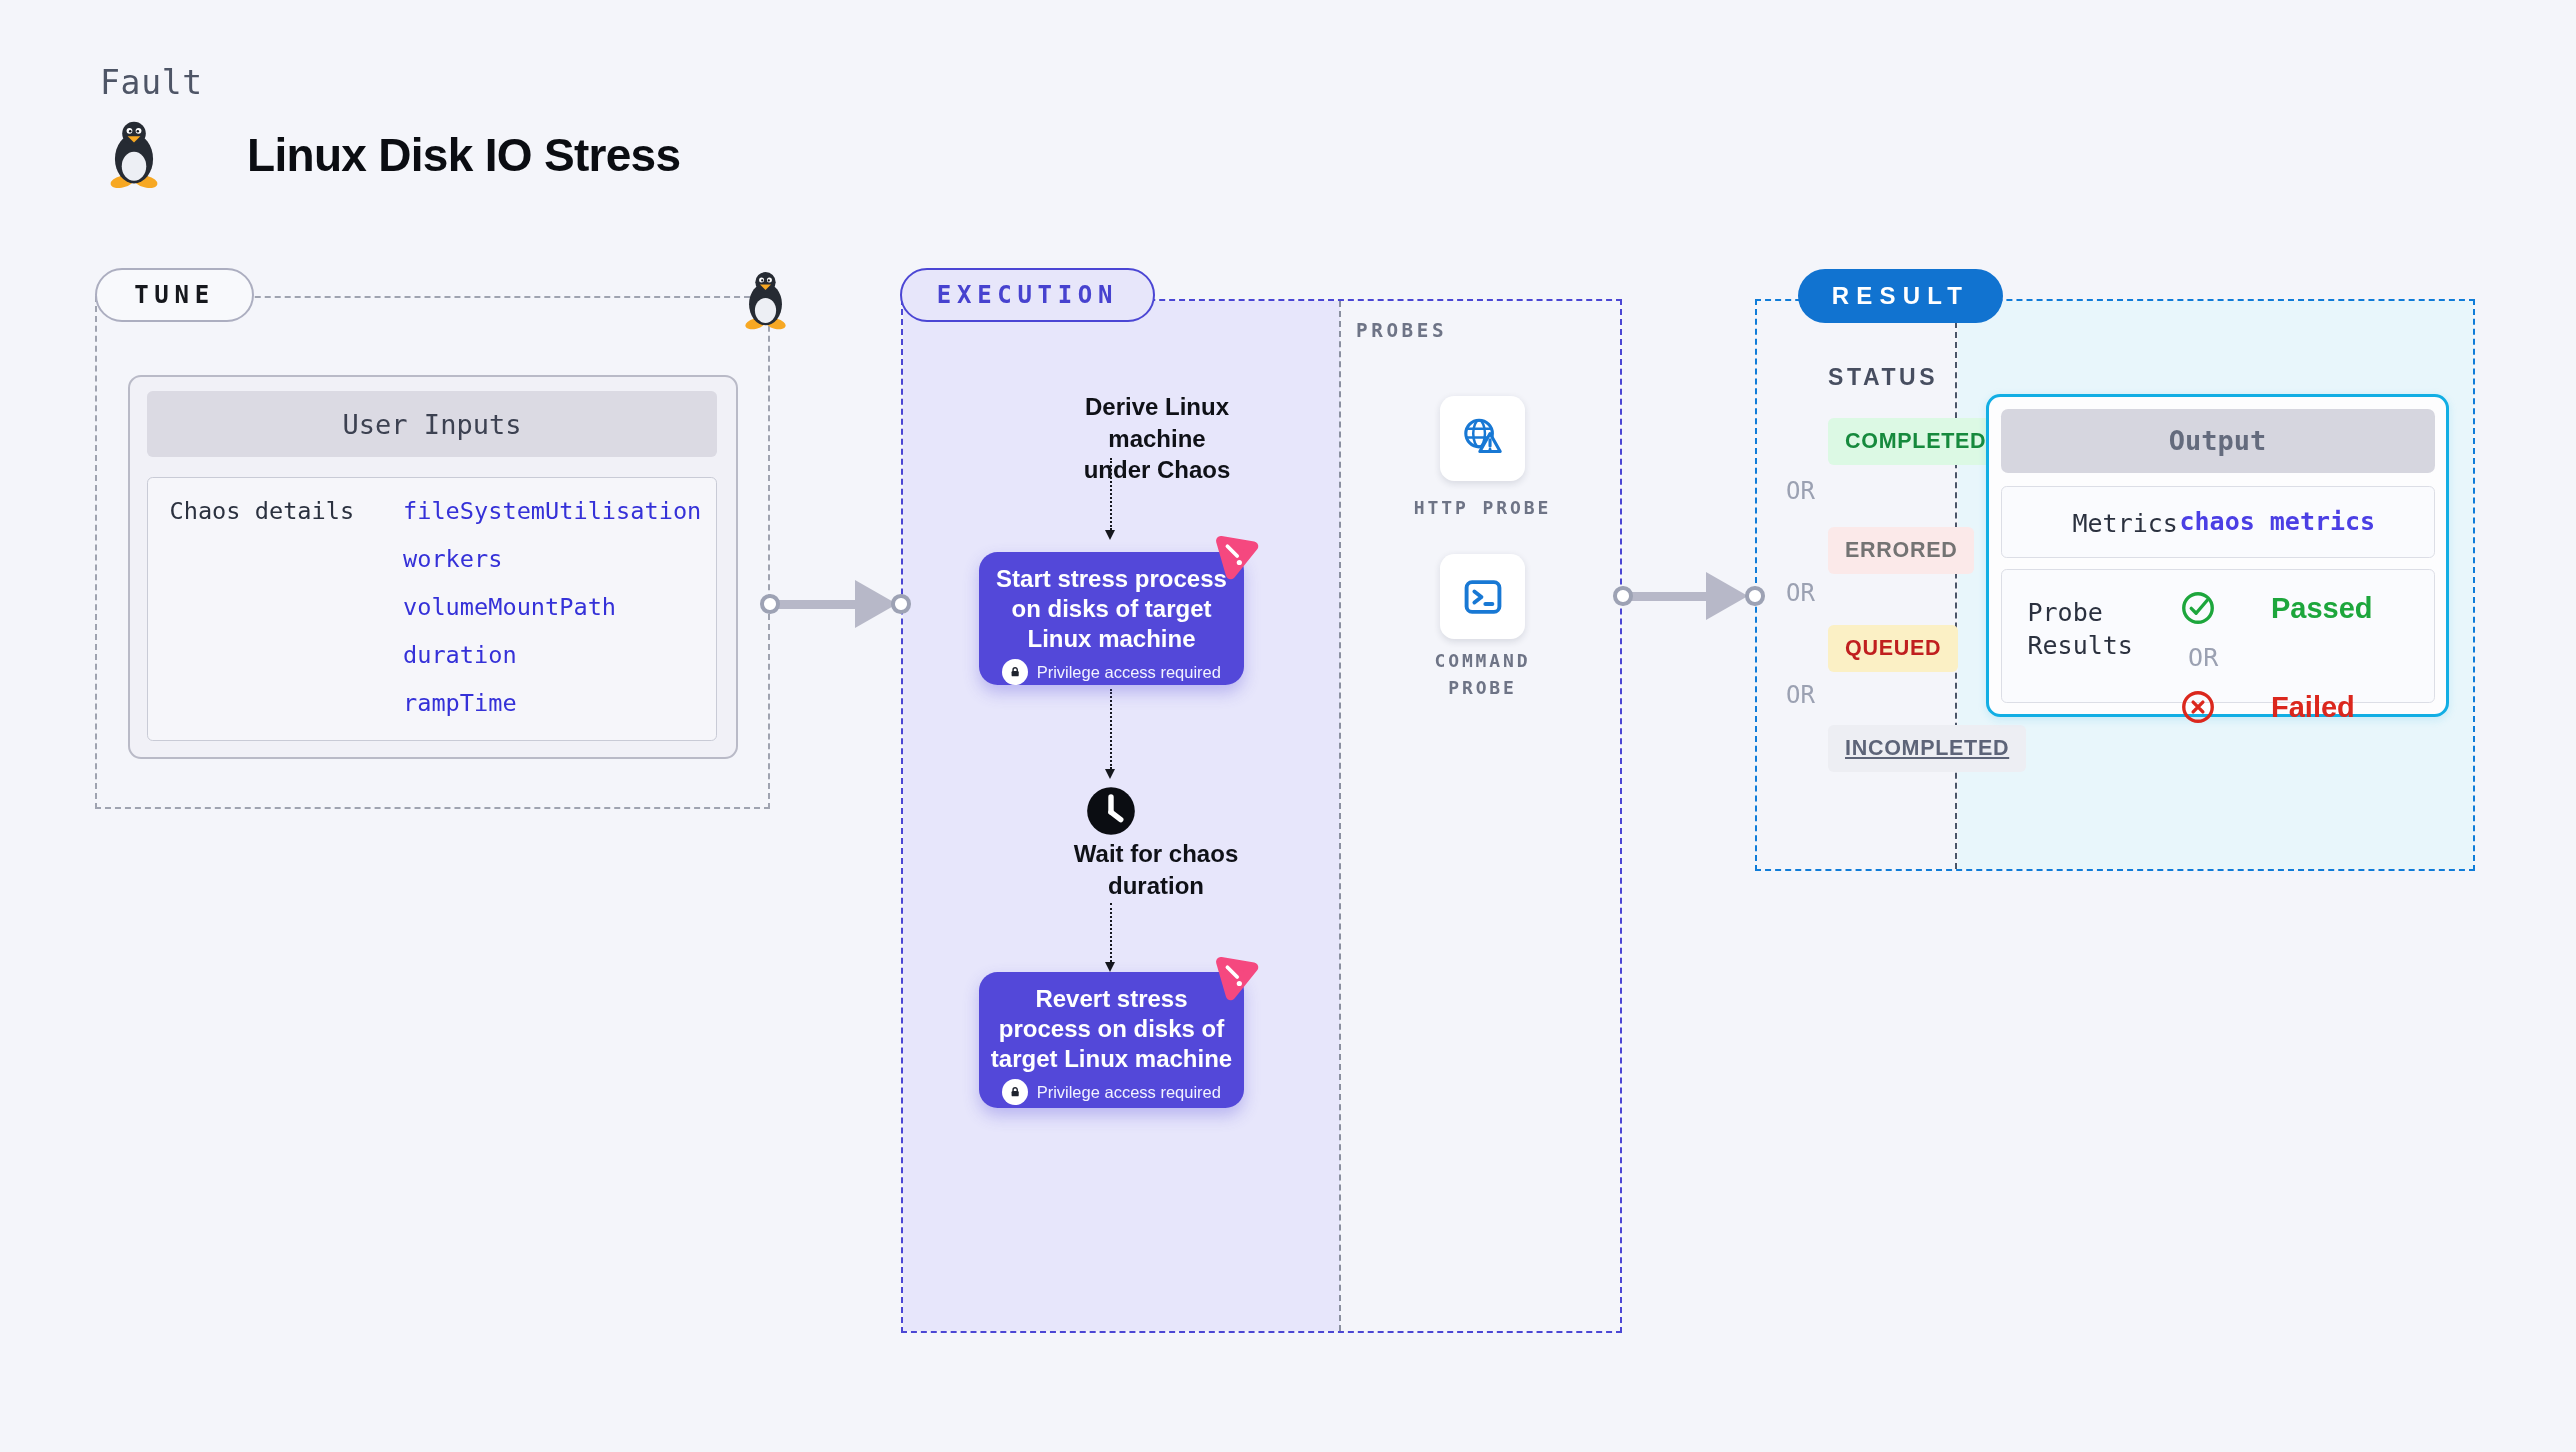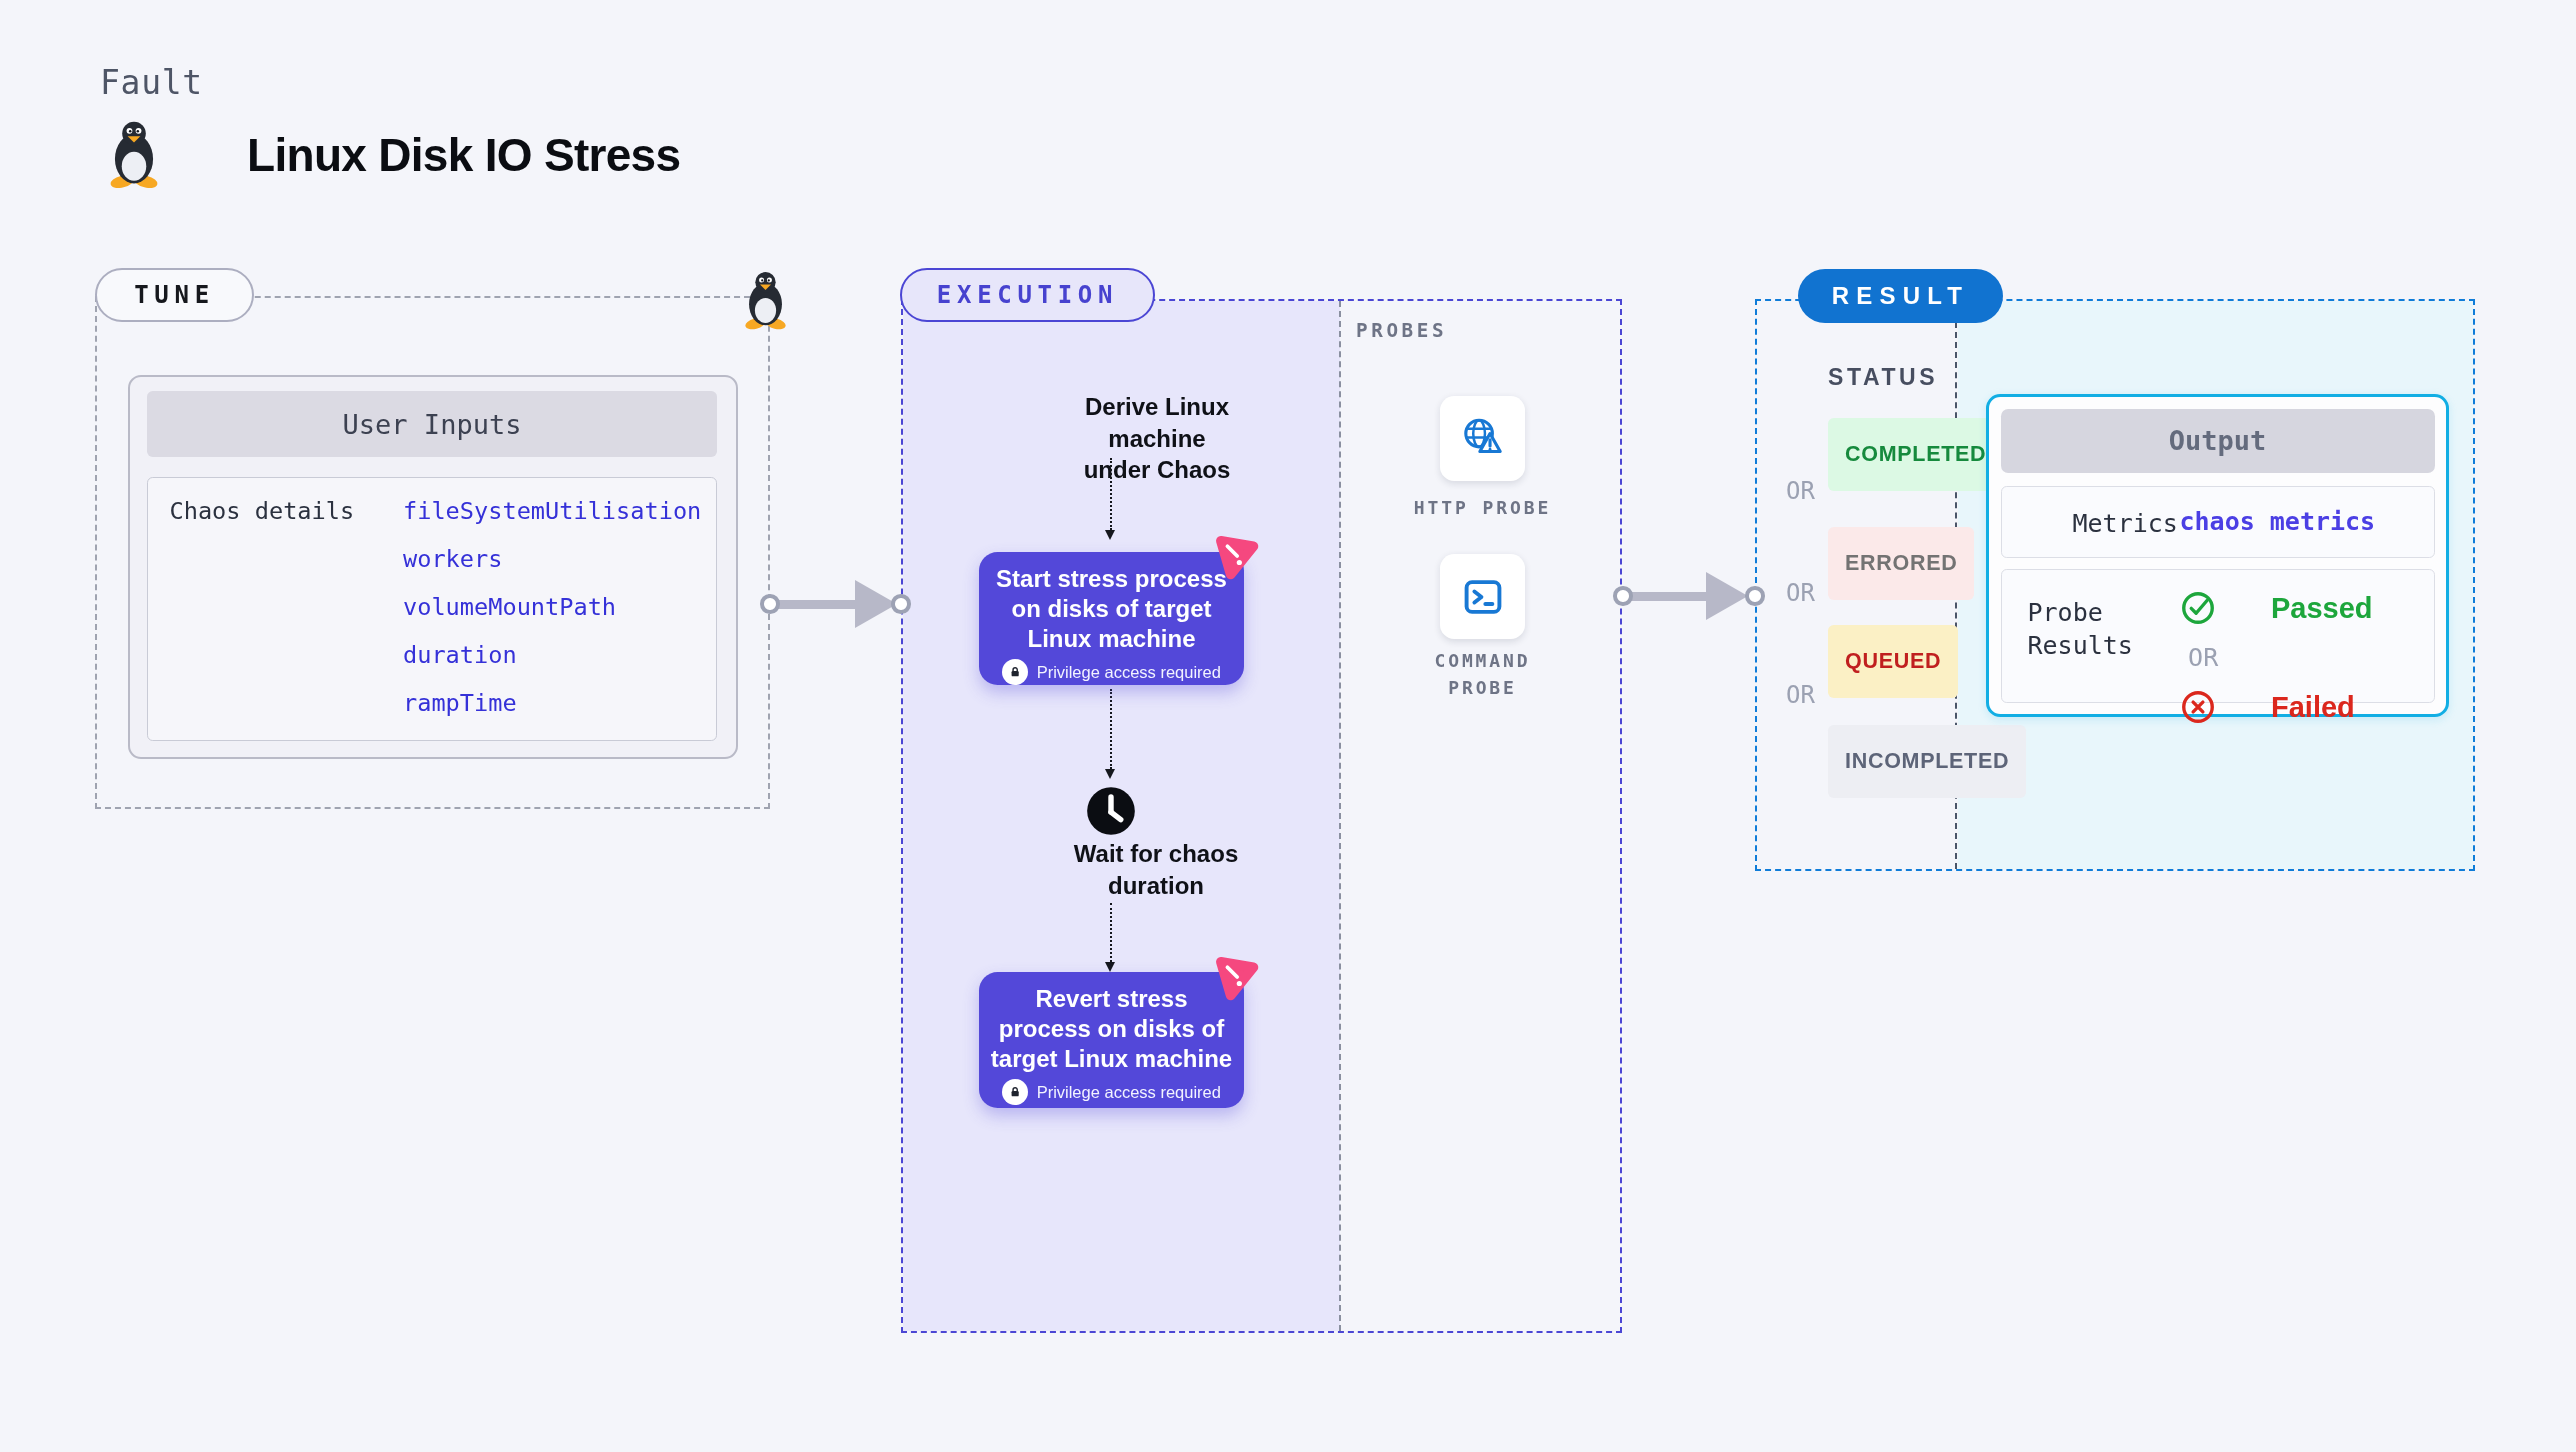--- a/index.html
+++ b/index.html
@@ -78,25 +78,25 @@
   
   .probes-heading{left:1356px;top:319px;font-size:19.3px;font-weight:bold;letter-spacing:3.6px;color:#6E7486;}
   .probe-card{position:absolute;left:1440px;width:85px;height:85px;background:#FFFFFF;border-radius:14.3px;
               box-shadow:0 2.1px 7.2px rgba(25,35,60,.12);display:flex;align-items:center;justify-content:center;}
   .probe-label{position:absolute;left:1393px;width:179px;text-align:center;font-size:18px;font-weight:bold;
               letter-spacing:2.9px;color:#6E7486;line-height:27px;}
 
   
   .status-heading{left:1784px;top:364px;font-size:23px;font-weight:bold;letter-spacing:3.6px;color:#474E60;}
   .badge{position:absolute;left:1784px;border-radius:5.7px;font-size:21.5px;font-weight:bold;letter-spacing:0.7px;
-         padding:24px 17px;white-space:nowrap;}
+         padding:11px 17px;white-space:nowrap;}
   .badge-completed{top:418px;background:#DCF9E4;color:#168A3D;}
   .badge-errored{top:527px;background:#FBE9E9;color:#737373;}
   .badge-queued{top:625px;background:#FBF0C5;color:#C01F1F;}
-  .badge-incompleted{top:725px;background:#EDEEF3;color:#5D6478;}
+  .badge-incompleted{top:725px;background:#EDEEF3;color:#5D6478;text-decoration:underline;}
   .status-or{position:absolute;left:1786px;font-size:24px;color:#9BA1B2;}
   .or1{top:477px;} .or2{top:579px;} .or3{top:681px;}
 
   
   .output-card{left:1986px;top:394px;width:463px;height:323px;background:#FDFDFE;border:3.6px solid #12AEE4;
                border-radius:14.3px;box-sizing:border-box;box-shadow:0 2.9px 8.6px rgba(18,174,228,.15);}
   .out-header{position:absolute;left:11.5px;top:11.5px;right:11.5px;height:64px;background:#D6D6DF;border-radius:7.2px;
               display:flex;align-items:center;justify-content:center;font-size:27px;font-weight:600;color:#646B7D;}
   .out-row{position:absolute;left:11.5px;right:11.5px;border:1.4px solid #DCDEE6;background:#FAFBFE;border-radius:5.7px;box-sizing:border-box;}
   .metrics-row{top:89px;height:72px;}

